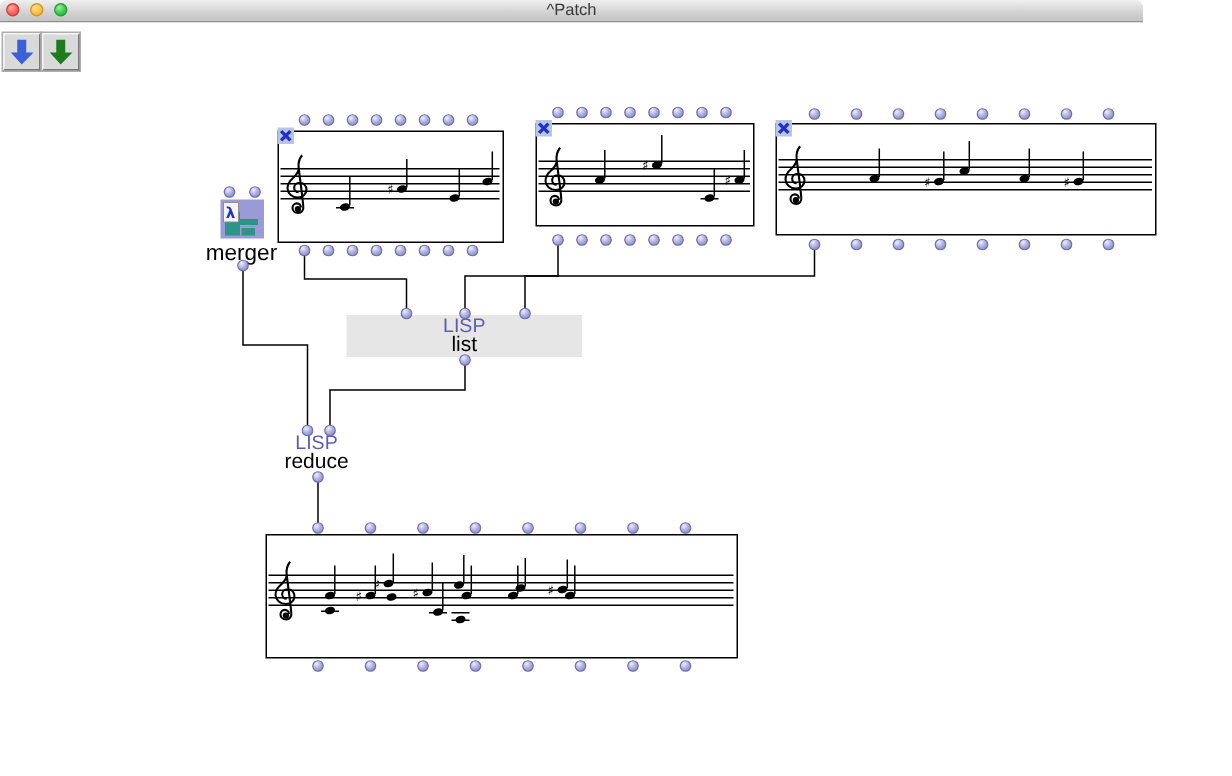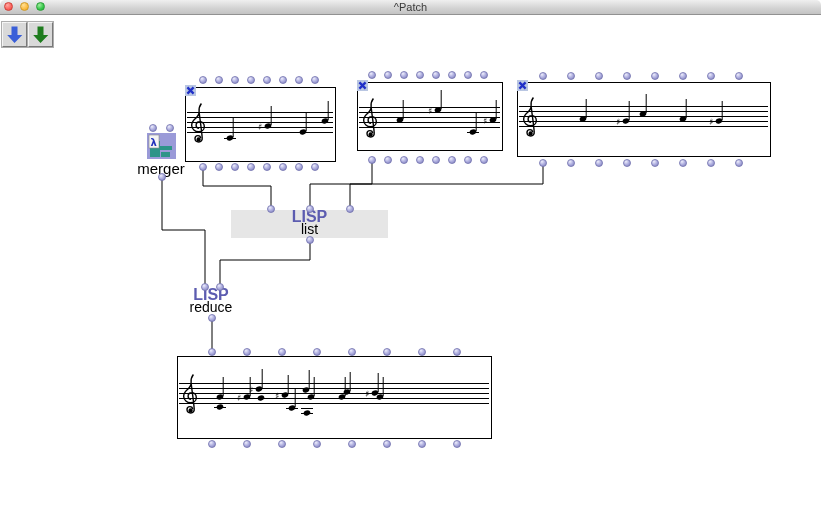--- a/index.html
+++ b/index.html
@@ -1,39 +1,39 @@
 <!DOCTYPE html>
 <html style="--lisp: #5c5cb0;"><head>
 <meta charset="utf-8">
 <style>
   html,body{margin:0;padding:0}
   body{width:821px;height:517px;background:#fff;overflow:hidden;position:relative;
        font-family:"Liberation Sans",sans-serif}
-  .titlebar{position:absolute;top:0;left:0;width:821px;height:14px;
+  .titlebar{position:absolute;top:0;left:0;width:762px;height:14px;
     background:linear-gradient(#efefef,#d2d2d2 60%,#c3c3c3);
     border-bottom:1px solid #919191;border-radius:5px 5px 0 0;z-index:10}
   .title{position:absolute;left:0;right:0;top:1px;text-align:center;
     font-size:11px;color:#3a3a3a}
   .lights{position:absolute;left:4px;top:2px;display:flex;gap:7px}
   .light{width:9px;height:9px;border-radius:50%;display:inline-block;box-sizing:border-box}
   .light.red{background:radial-gradient(circle at 35% 30%,#ffa9a2,#fc615c 60%,#dd4840);border:1px solid #ce4038}
   .light.yellow{background:radial-gradient(circle at 35% 30%,#ffe097,#fdbc40 60%,#e0a325);border:1px solid #cf9a28}
   .light.green{background:radial-gradient(circle at 35% 30%,#a4eda0,#34c749 60%,#27a83a);border:1px solid #2a9e38}
   .tb-btn{position:absolute;top:22px;width:25px;height:25px;background:#d9d9d9;
     border:1px solid;border-color:#f5f5f5 #787878 #787878 #f5f5f5;
     box-shadow:0 0 0 1px #adadad;padding:1px;z-index:5;cursor:pointer}
   #tb-btn-0{left:2px}
   #tb-btn-1{left:28px}
   #patch-svg{position:absolute;left:0;top:0;z-index:2}
   .merger-lbl{position:absolute;left:131px;top:160px;width:60px;text-align:center;
     font-size:15px;color:#000;z-index:1}
   .list-node{position:absolute;left:231px;top:210px;width:157px;height:28px;
     background:#e6e6e6;text-align:center;z-index:1}
   .reduce-node{position:absolute;left:171px;top:288px;width:80px;text-align:center;z-index:1}
-  .lisp-h{font-size:16px;font-weight:bold;color:var(--lisp,#5c5cb0);line-height:13px}
+  .lisp-h{font-size:13px;font-weight:normal;color:var(--lisp,#5c5cb0);line-height:13px}
   .lisp-l{font-size:14px;color:#000;line-height:12px}
 </style>
 </head>
 <body>
 
 <div class="titlebar">
   <div class="lights">
     <span class="light red"></span>
     <span class="light yellow"></span>
     <span class="light green"></span>

